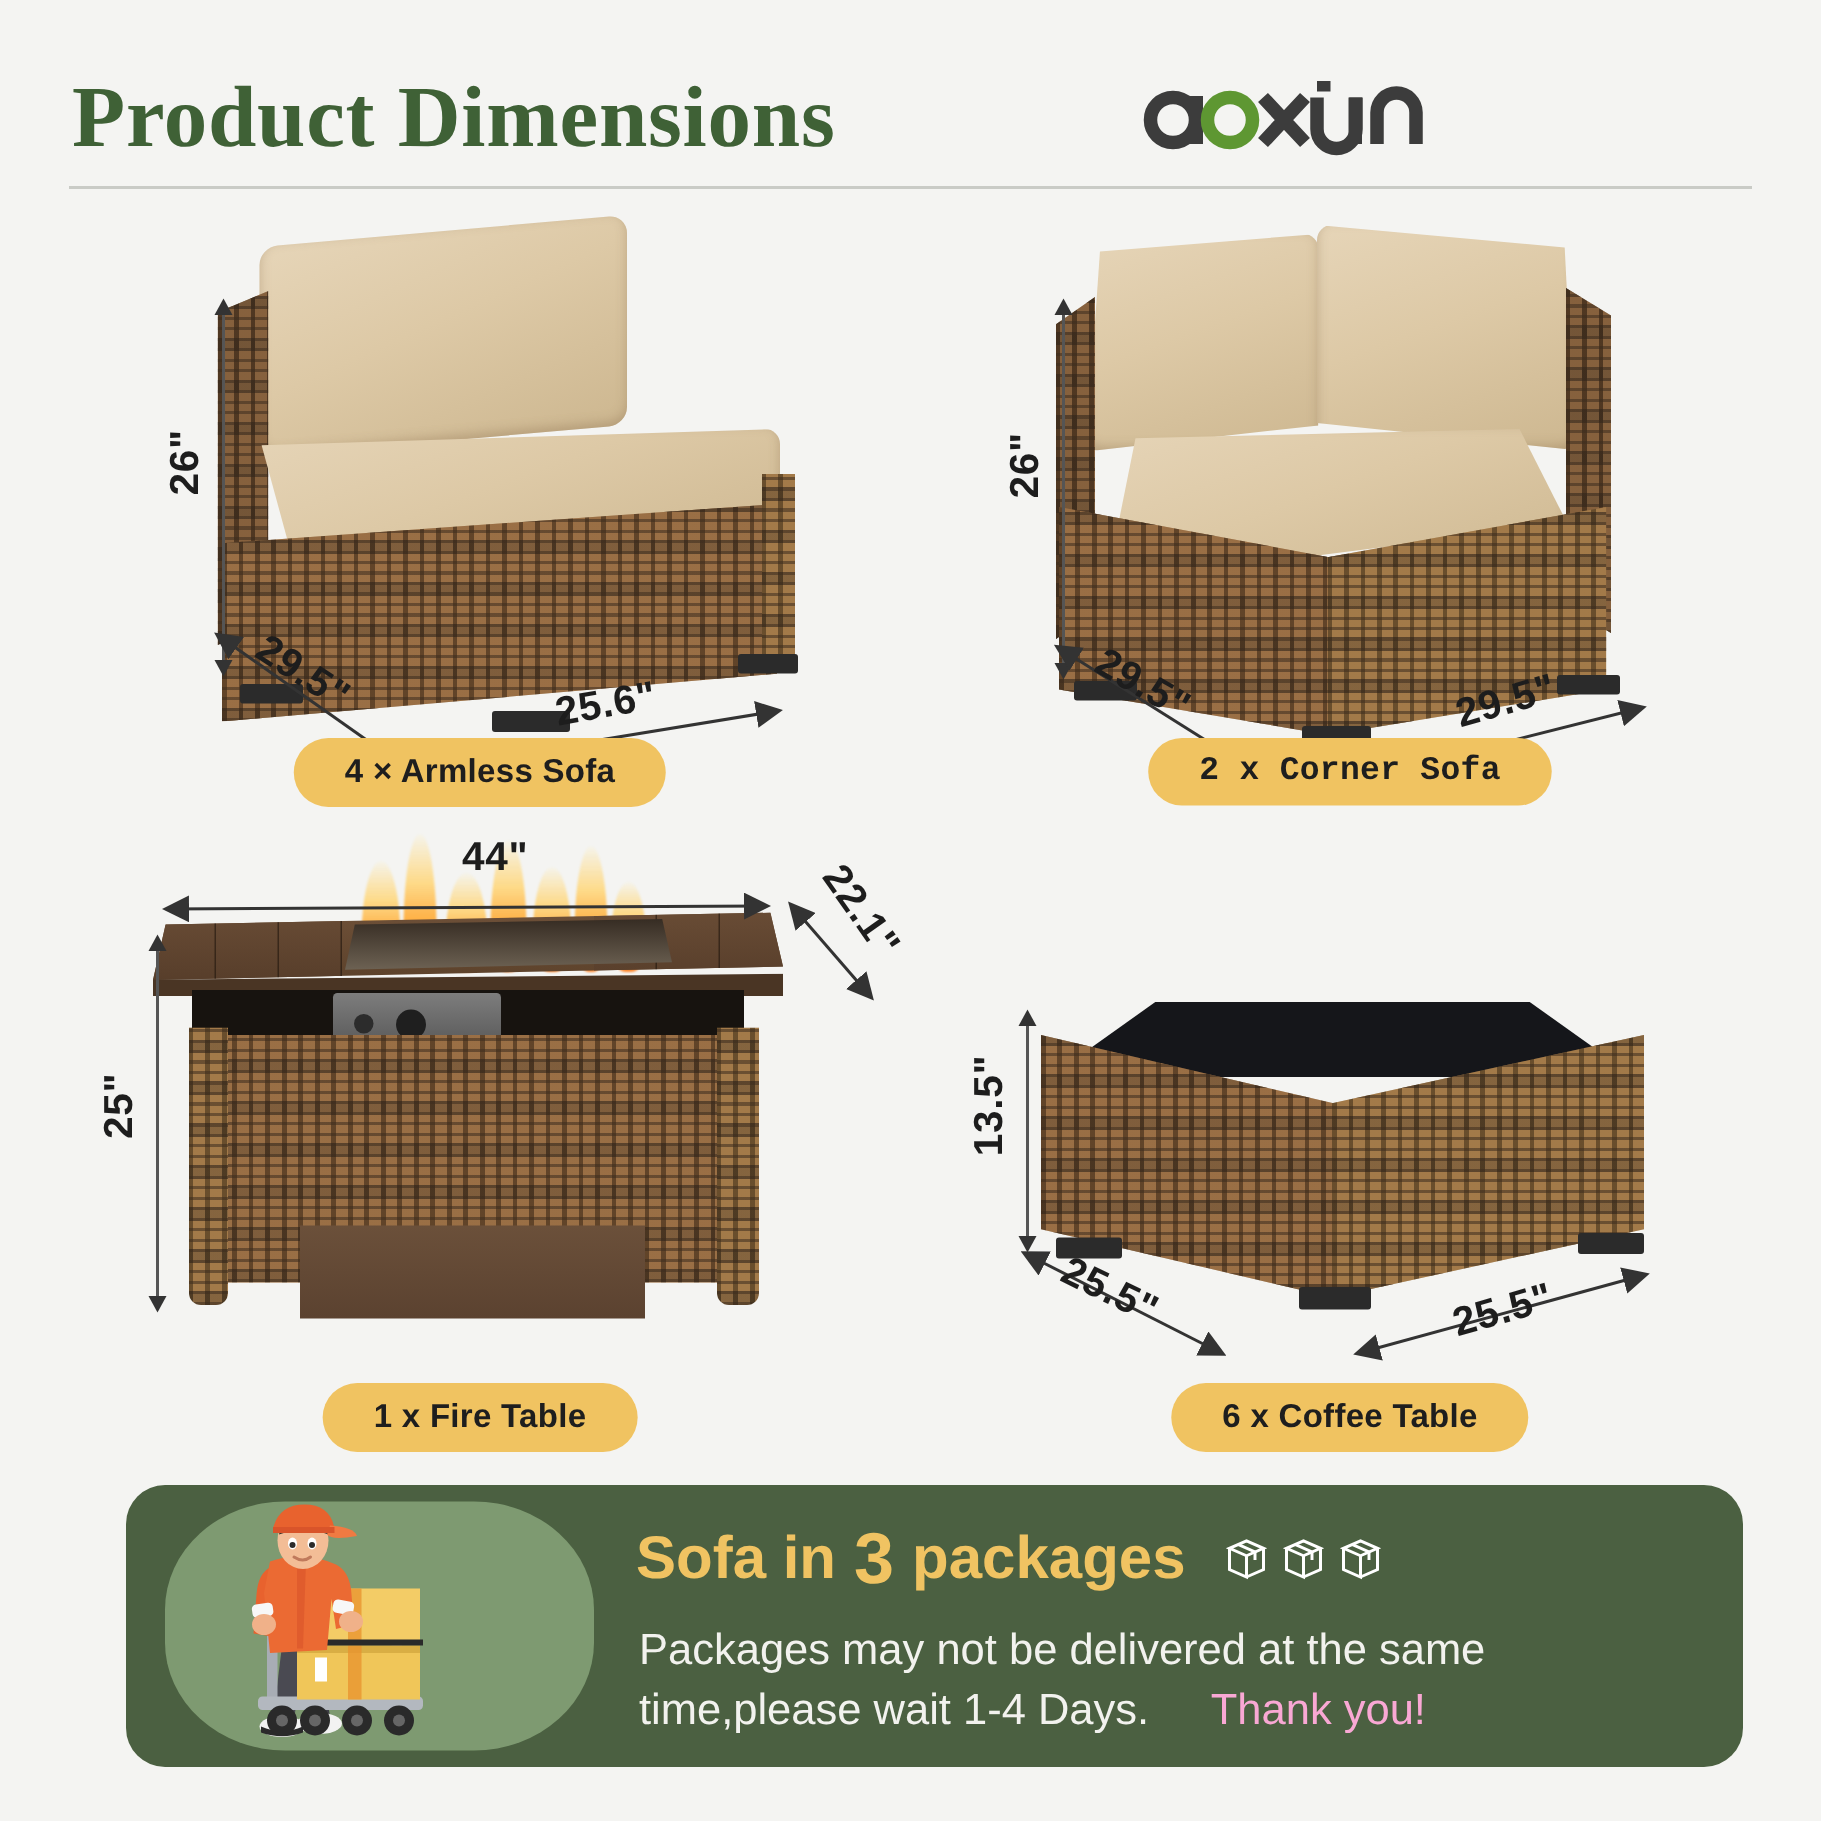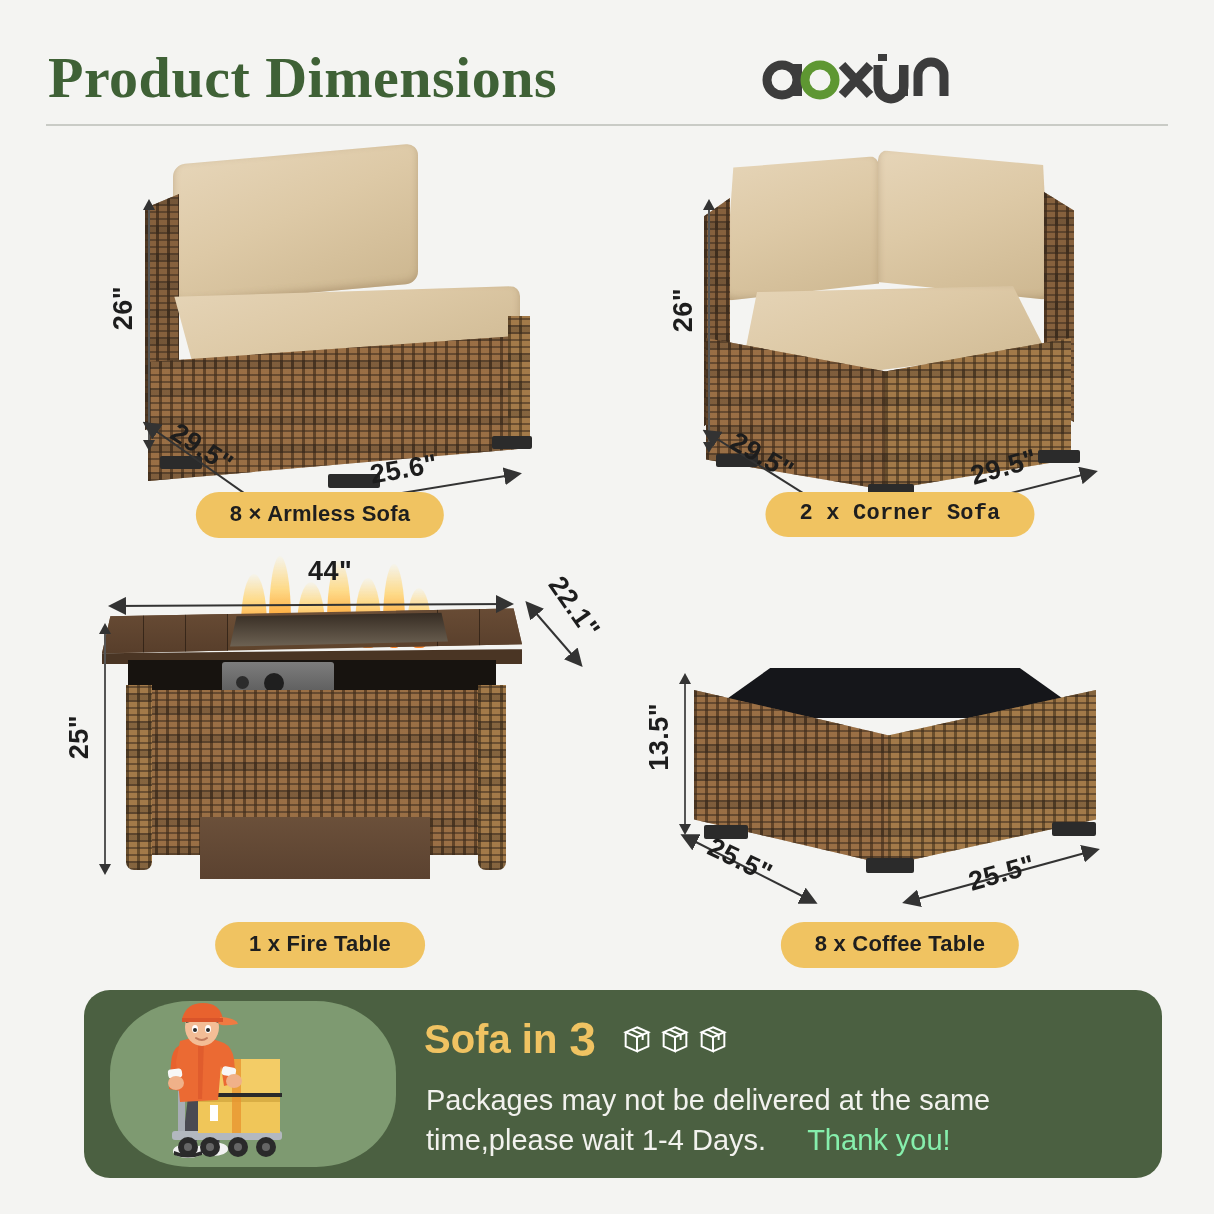--- a/index.html
+++ b/index.html
@@ -120,21 +120,21 @@
     position: absolute; left: 340px; top: 22px;
     font-weight: bold; font-size: 40px; color: #f0c362;
     white-space: nowrap; display: flex; align-items: center; gap: 12px;
   }
   .ship-line .big { font-size: 48px; }
   .boxes { display: flex; gap: 4px; margin-left: 12px; }
   .note {
     position: absolute; left: 342px; top: 90px; width: 700px;
     font-size: 29px; line-height: 1.38; color: #f2f2ee;
   }
-  .note .thanks { color: #86efac; margin-left: 33px; }
+  .note .thanks { color: #f9a8d4; margin-left: 33px; }
 </style>
 </head>
 <body>
 
 <div class="page">
 
   <div class="header">
     <div class="title">Product Dimensions</div>
     <div class="rule"></div>
     <div class="logo">
@@ -195,21 +195,21 @@
       </defs>
       <line x1="6" y1="6" x2="128" y2="92" stroke="#333" stroke-width="2" marker-start="url(#ah1s)" marker-end="url(#ah1)"></line>
     </svg>
     <div class="dim" style="left:128px;top:297px;transform:rotate(33deg);">29.5"</div>
 
     <svg style="position:absolute;left:240px;top:330px;width:260px;height:60px;overflow:visible;">
       <line x1="6" y1="46" x2="238" y2="8" stroke="#333" stroke-width="2" marker-start="url(#ah1s)" marker-end="url(#ah1)"></line>
     </svg>
     <div class="dim" style="left:330px;top:318px;transform:rotate(-10deg);">25.6"</div>
 
-    <div class="badge">8 × Armless Sofa</div>
+    <div class="badge">4 × Armless Sofa</div>
   </div>
 
   <div class="cell cell-corner">
     <div class="illus" style="left:0;top:0;width:560px;height:350px;">
 
       <div class="cushion" style="left:104px;top:20px;width:155px;height:145px;
                   clip-path:polygon(6% 8%,100% 0%,100% 88%,0% 100%);"></div>
 
       <div class="cushion" style="left:258px;top:14px;width:172px;height:150px;
                   clip-path:polygon(0% 0%,96% 10%,100% 100%,0% 88%);"></div>
@@ -351,21 +351,21 @@
     <svg style="position:absolute;left:58px;top:290px;width:200px;height:100px;overflow:visible;">
       <line x1="6" y1="6" x2="136" y2="72" stroke="#333" stroke-width="2" marker-start="url(#ah1s)" marker-end="url(#ah1)"></line>
     </svg>
     <div class="dim" style="left:86px;top:305px;transform:rotate(26deg);">25.5"</div>
 
     <svg style="position:absolute;left:280px;top:300px;width:220px;height:70px;overflow:visible;">
       <line x1="6" y1="62" x2="196" y2="10" stroke="#333" stroke-width="2" marker-start="url(#ah1s)" marker-end="url(#ah1)"></line>
     </svg>
     <div class="dim" style="left:348px;top:318px;transform:rotate(-16deg);">25.5"</div>
 
-    <div class="badge">8 x Coffee Table</div>
+    <div class="badge">6 x Coffee Table</div>
   </div>
 
   <div class="banner">
 
     <div class="banner-illus">
       <svg viewBox="0 0 286 166" xmlns="http://www.w3.org/2000/svg" style="position:absolute;left:0;top:0;width:286px;height:166px;">
 
         <path d="M78 96 L72 146 L86 146 L92 100 Z" fill="#4a4a52"></path>
         <path d="M92 96 L96 144 L110 144 L104 98 Z" fill="#3e3e46"></path>
 
@@ -417,20 +417,21 @@
           <circle cx="85" cy="29" r="2" fill="#2b2b2b"></circle>
         <ellipse cx="98" cy="28" rx="3" ry="4" fill="#fff"></ellipse>
           <circle cx="98" cy="29" r="2" fill="#2b2b2b"></circle>
         <path d="M86 37 q6 4 11 0" stroke="#c07a5c" stroke-width="2" fill="none" stroke-linecap="round"></path>
       </svg>
     </div>
 
     <div class="ship-line">
       <span>Sofa in</span>
       <span class="big">3</span>
+      <span>packages</span>
       <span class="boxes">
         <svg width="34" height="34" viewBox="0 0 24 24" fill="none" stroke="#ffffff" stroke-width="1.4">
           <path d="M12 3 L20 6.5 L12 10 L4 6.5 Z"></path>
             <path d="M4 6.5 V16.5 L12 20 V10"></path>
             <path d="M20 6.5 V16.5 L12 20"></path>
             <path d="M8 4.7 L16 8.2 L16 12"></path>
         </svg>
         <svg width="34" height="34" viewBox="0 0 24 24" fill="none" stroke="#ffffff" stroke-width="1.4">
           <path d="M12 3 L20 6.5 L12 10 L4 6.5 Z"></path>
             <path d="M4 6.5 V16.5 L12 20 V10"></path>

